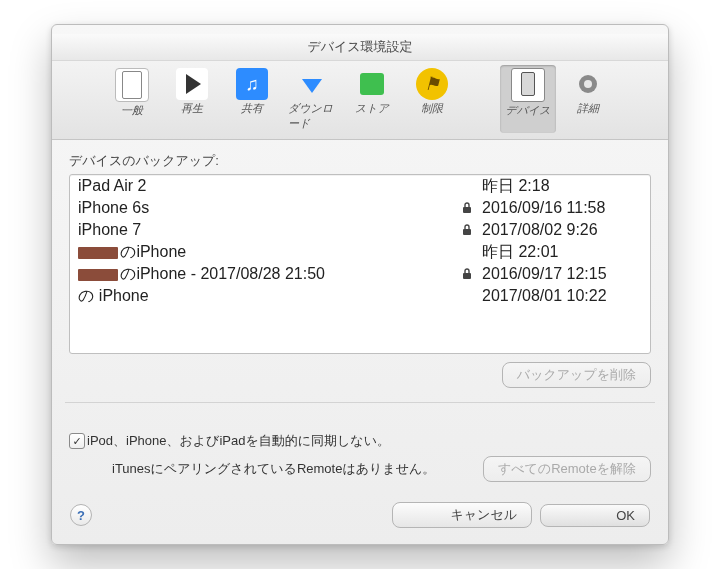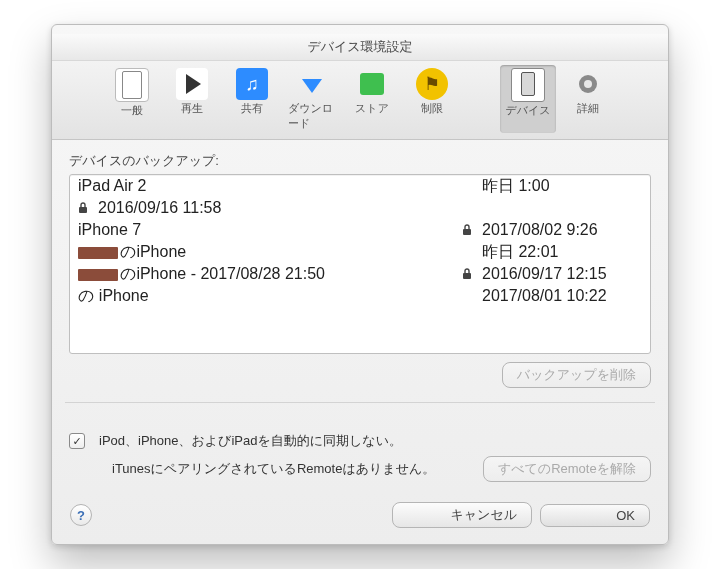--- a/index.html
+++ b/index.html
@@ -23,20 +23,21 @@
     border-bottom:1px solid #d8d8d8;
     background:linear-gradient(#fafafa,#e8e8e8);
     margin-top:9px;
   }
   
   .toolbar{
     display:flex;justify-content:center;gap:4px;
     padding:4px 0 6px;
     border-bottom:1px solid #c5c5c5;
     background:linear-gradient(#f3f3f3,#e3e3e3);
+    font-style:italic;
   }
   .tb-item{
     width:48px;
     display:flex;flex-direction:column;align-items:center;
     cursor:default;
     padding:3px 4px 2px;border-radius:4px;
   }
   .tb-item.active{
     background:#cfcfcf;
     box-shadow:inset 0 1px 2px rgba(0,0,0,0.25);
@@ -86,21 +87,21 @@
     display:inline-block;min-width:110px;padding:3px 14px;
     font-size:13px;text-align:right;
     background:linear-gradient(#fcfcfc,#e6e6e6);
     border:1px solid #b5b5b5;border-radius:8px;
     color:#444;
   }
   .btn.disabled{color:#aaa;background:linear-gradient(#f5f5f5,#ededed);}
   .btn.primary{background:linear-gradient(#fafafa,#e0e0e0);}
   .row-right{display:flex;justify-content:flex-end;margin-top:8px;}
   .sep{border:none;border-top:1px solid #d3d3d3;margin:14px -4px 12px;}
-  .checkbox-row{display:flex;align-items:center;gap:14px;font-size:13px;margin-top:29px;}
+  .checkbox-row{display:flex;align-items:center;gap:2px;font-size:13px;margin-top:29px;}
   .checkbox{
     width:14px;height:14px;border:1px solid #8a8a8a;border-radius:3px;
     background:linear-gradient(#fff,#eee);
     display:inline-flex;align-items:center;justify-content:center;font-size:12px;color:#333;
   }
   .checkbox.checked::before{content:"✓";font-size:11px;line-height:1;}
   .remote-row{display:flex;align-items:center;margin-top:6px;gap:12px;}
   .remote-row .txt{flex:1;margin-left:43px;}
   .footer{
     display:flex;align-items:center;gap:8px;
@@ -161,23 +162,24 @@
     </div>
   </div>
 
   <div class="content">
     <div class="section-label">デバイスのバックアップ:</div>
     <div class="backup-list">
 
     <div class="row">
           <div class="name"><span>iPad Air 2</span></div>
           <div class="lock"></div>
-          <div class="date">昨日 1:00</div>
-        </div>
-        <div class="row">
+          <div class="date">昨日 2:18</div>
+        </div>
+        <div class="row">
+          <div class="name"><span>iPhone 6s</span></div>
           <div class="lock">
             <svg width="10" height="12" viewBox="0 0 10 12">
               <rect x="1" y="5" width="8" height="6" rx="1" fill="#444"></rect>
               <path d="M3 5 V3 a2 2 0 0 1 4 0 V5" fill="none" stroke="#444" stroke-width="1.4"></path>
             </svg>
           </div>
           <div class="date">2016/09/16 11:58</div>
         </div>
         <div class="row">
           <div class="name"><span>iPhone 7</span></div>

